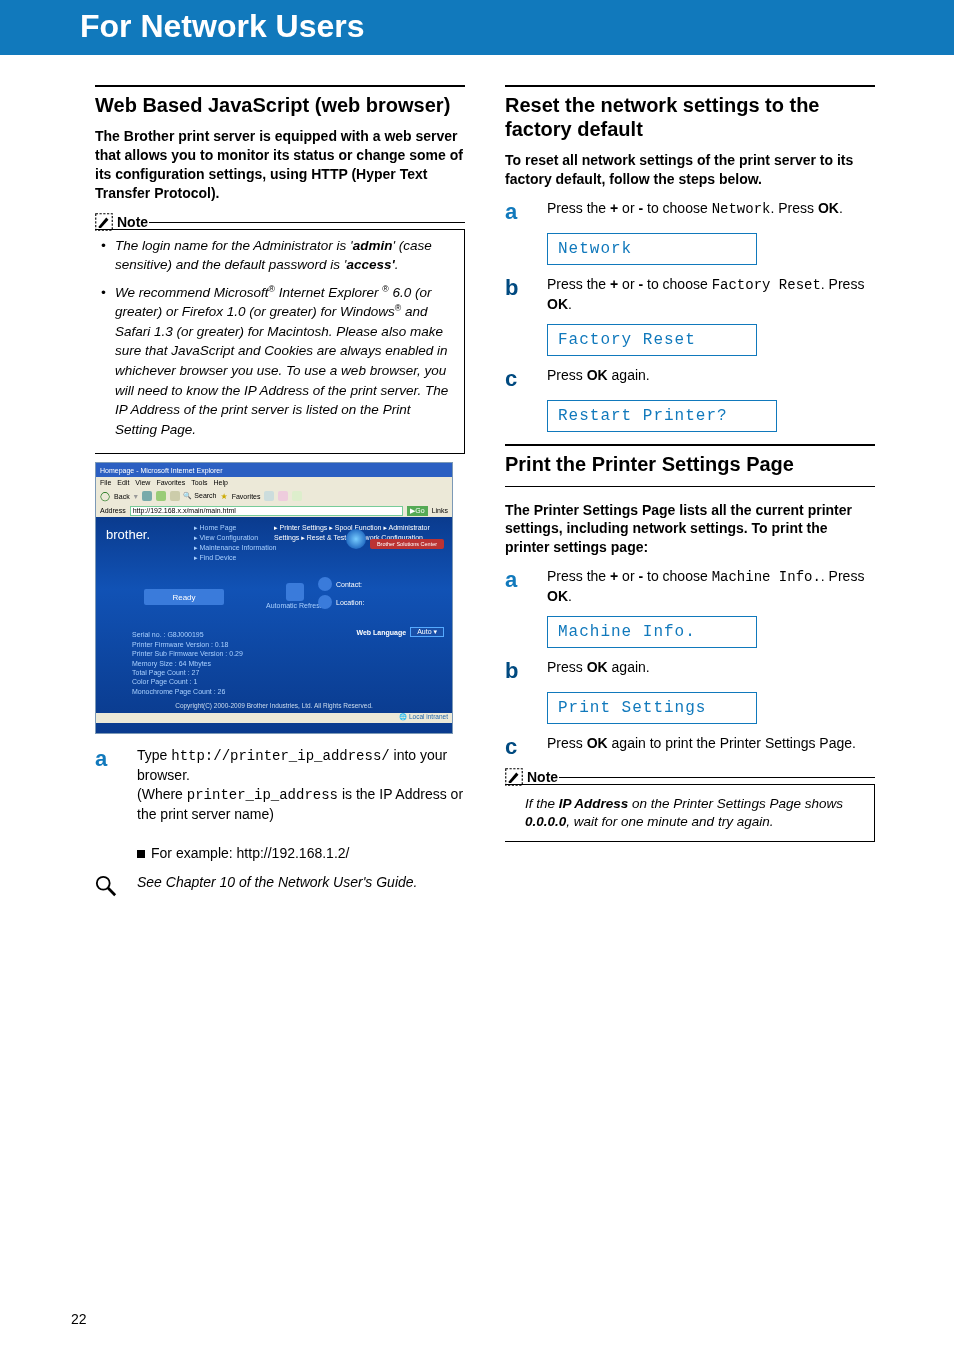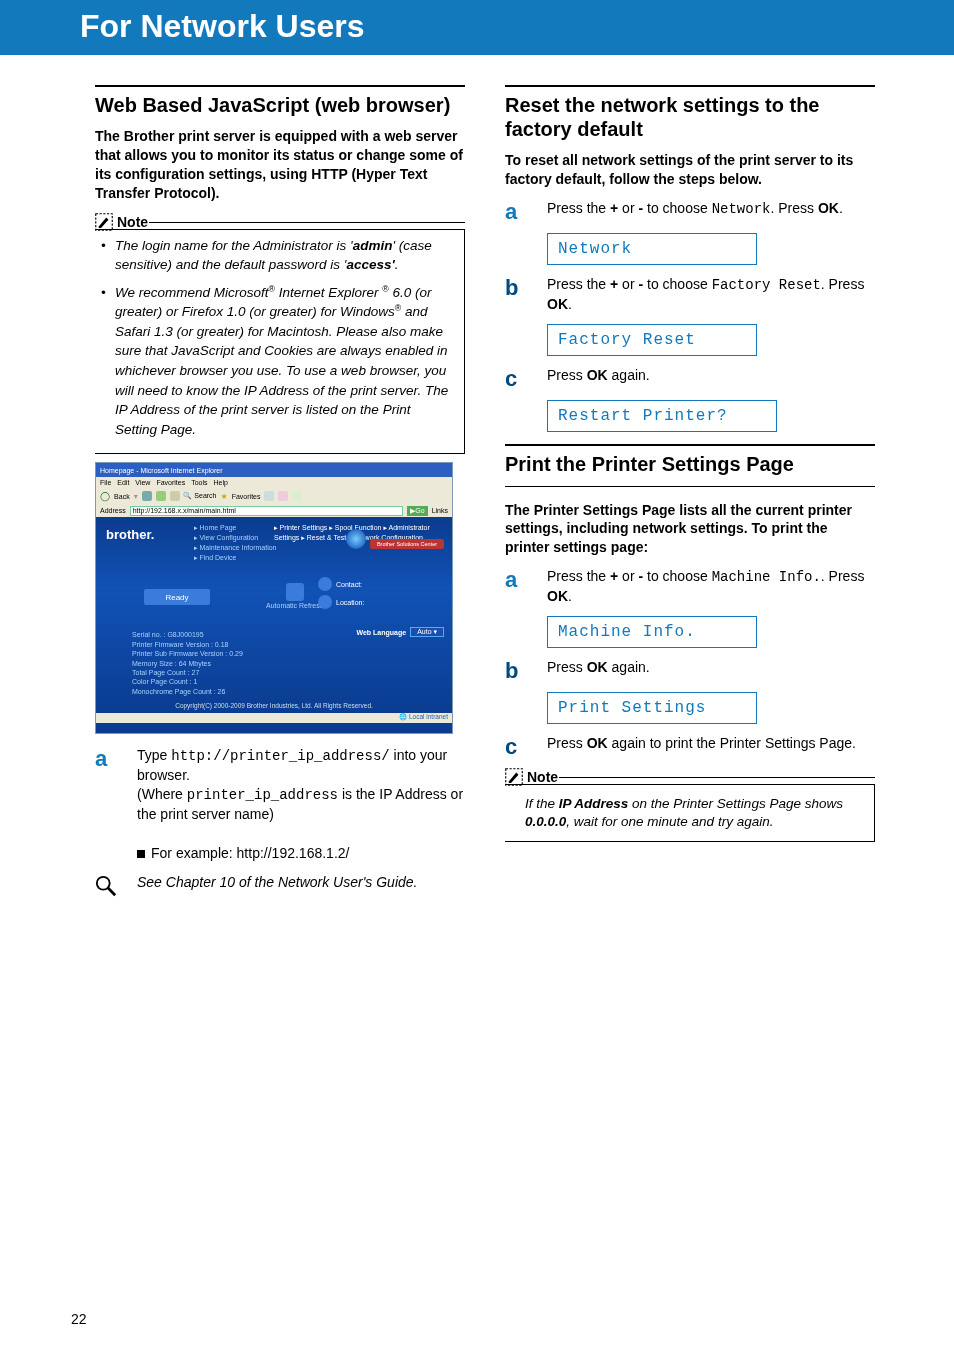--- a/index.html
+++ b/index.html
@@ -149,27 +149,27 @@
   }
   .ss-titlebar { height: 14px; background: #2b5fc2; display:flex; align-items:center; padding:0 4px; font-size:7px;}
   .ss-menubar { height: 11px; background: #ece9d8; color:#000; font-size:7px; padding:0 4px; display:flex; gap:6px; align-items:center;}
   .ss-toolbar { height: 16px; background: #ece9d8; display:flex; align-items:center; padding:0 4px; gap:4px;}
   .ss-toolbar .tb-back { color:#060; font-size:9px;}
   .ss-toolbar .tb-ic { width:10px;height:10px; background:#7aa; border-radius:2px; display:inline-block;}
   .ss-addrbar { height: 13px; background: #ece9d8; color:#000; font-size:7px; display:flex; align-items:center; padding:0 4px; gap:4px;}
   .ss-addrbar .af { flex:1; background:#fff; border:1px solid #7c9; height:10px; padding:0 2px; white-space:nowrap; overflow:hidden;}
   .ss-addrbar .go { background:#5a5; color:#fff; padding:0 3px; height:10px; display:flex;align-items:center;}
   .ss-content { position:absolute; left:0; right:0; top:54px; bottom:10px; background: linear-gradient(#0a3b8e 0%, #1152b5 35%, #0a3b8e 100%);}
-  .ss-brand { position:absolute; left:10px; top:10px; font-weight:700; font-size:13px; color:#fff;}
+  .ss-brand { position:absolute; left:10px; top:10px; font-weight:400; font-size:13px; color:#fff;}
   .ss-links { position:absolute; left:98px; top:6px; font-size:7px; line-height:1.4;}
   .ss-links .lk { color:#a9d0ff; display:block;}
   .ss-links2 { position:absolute; left:178px; top:6px; font-size:7px; line-height:1.4;}
   .ss-globe { position:absolute; left:250px; top:12px; width:20px;height:20px; background: radial-gradient(#7cf,#04a); border-radius:50%;}
   .ss-btn { position:absolute; right:8px; top:22px; width:74px;height:10px; background:#b33; border-radius:2px; font-size:5.5px; display:flex;align-items:center;justify-content:center;}
-  .ss-ready { position:absolute; left:48px; top:72px; width:66px;height:16px; background:#3a7bdb; border-radius:2px; font-size:8px; display:flex;align-items:center;justify-content:center;}
+  .ss-ready { position:absolute; left:48px; top:72px; width:80px;height:16px; background:#3a7bdb; border-radius:2px; font-size:8px; display:flex;align-items:center;justify-content:center;}
   .ss-auto { position:absolute; left:170px; top:66px; font-size:7px; color:#a9d0ff; text-align:center;}
   .ss-auto .ic { width:18px;height:18px;background:#3a7bdb;border-radius:3px;margin:0 auto 1px;}
   .ss-contact { position:absolute; left:222px; top:60px; font-size:7px;}
   .ss-contact .row { display:flex; align-items:center; gap:4px; margin-bottom:4px;}
   .ss-contact .pill { width:14px;height:14px;background:#3a7bdb;border-radius:7px;}
   .ss-weblang { position:absolute; right:8px; top:110px; font-size:7px; display:flex; gap:4px; align-items:center;}
   .ss-weblang .sel { background:#194fa8; border:1px solid #5af; padding:0 6px;}
   .ss-stats { position:absolute; left:36px; top:113px; font-size:7px; color:#a9d0ff; line-height:1.35;}
   .ss-copy { position:absolute; left:0; right:0; bottom:14px; text-align:center; font-size:6.5px; color:#cde;}
   .ss-status { position:absolute; left:0; right:0; bottom:0; height:10px; background:#ece9d8;}

